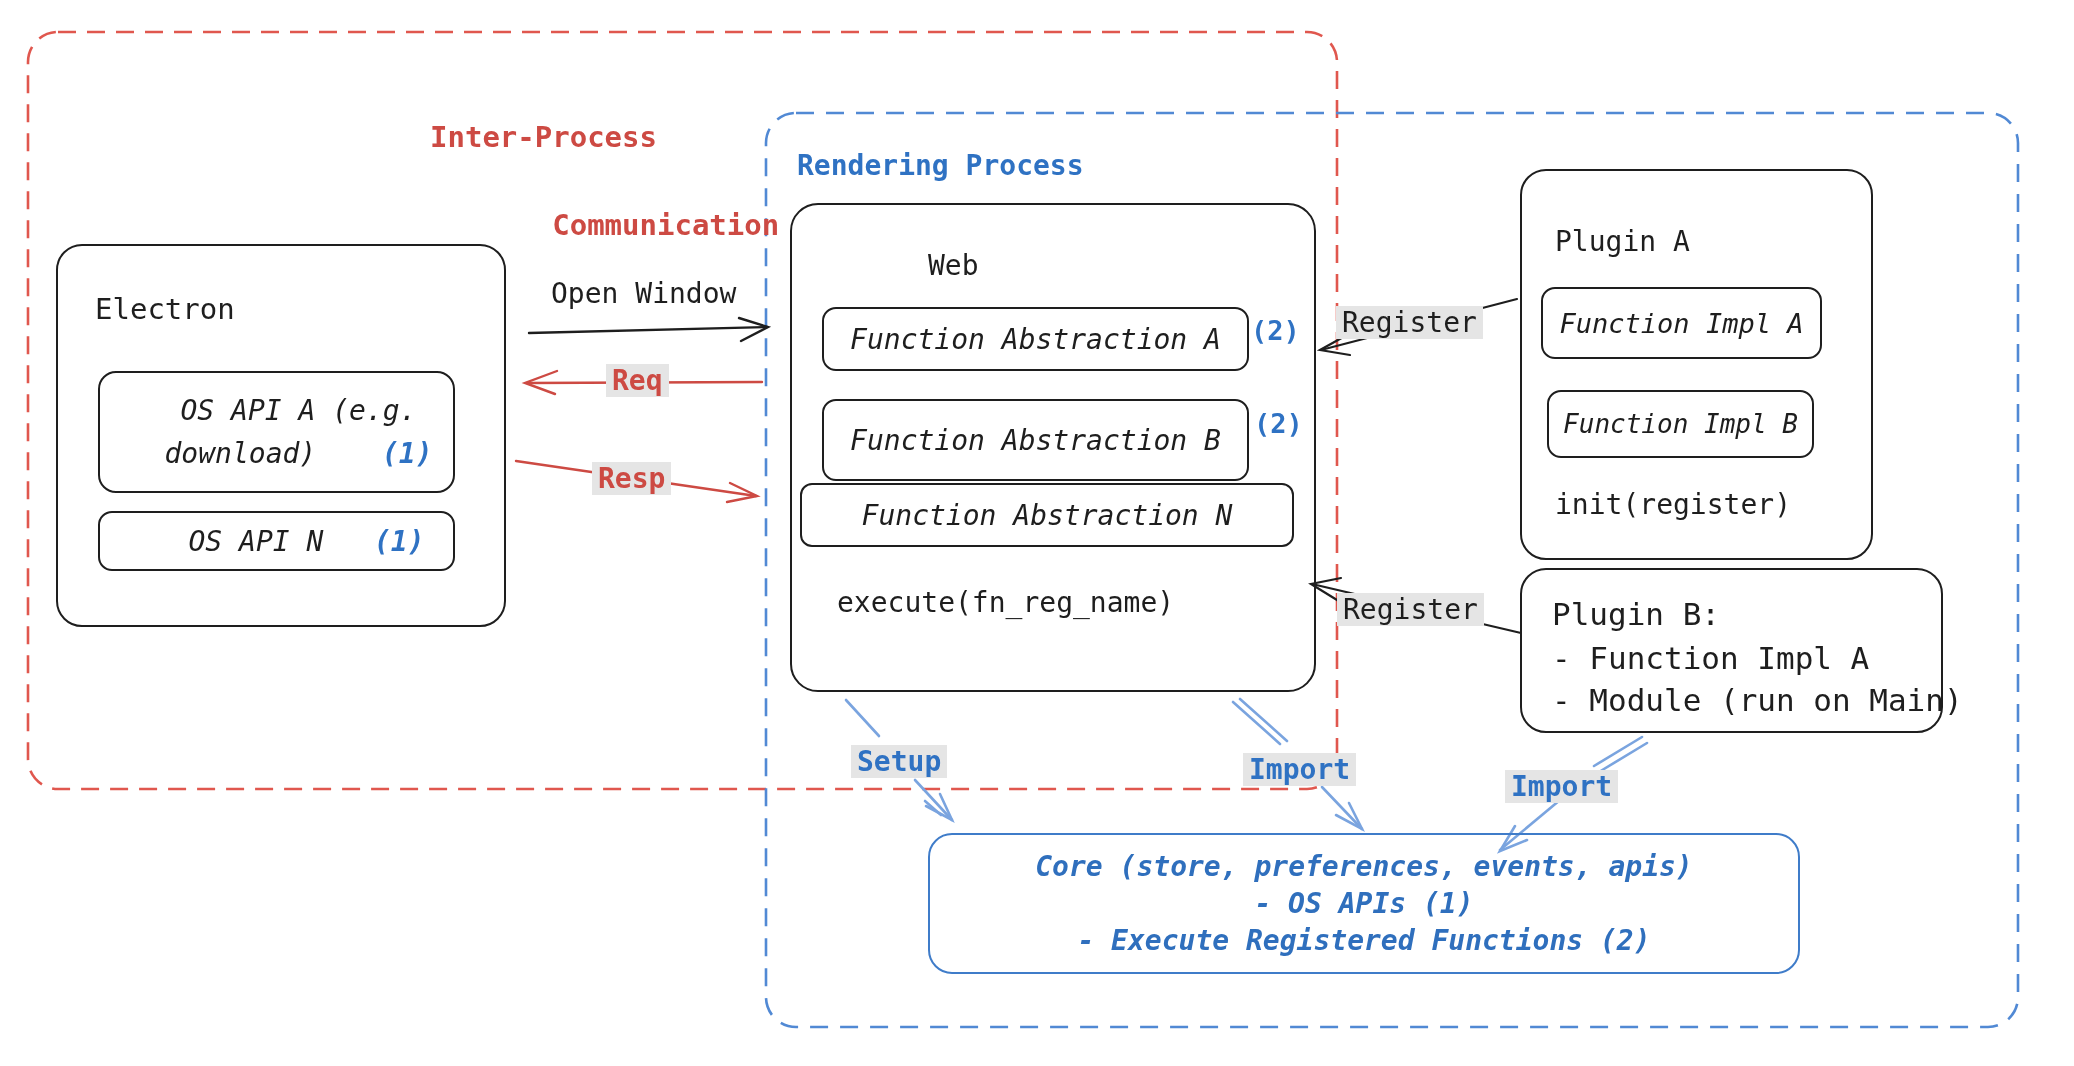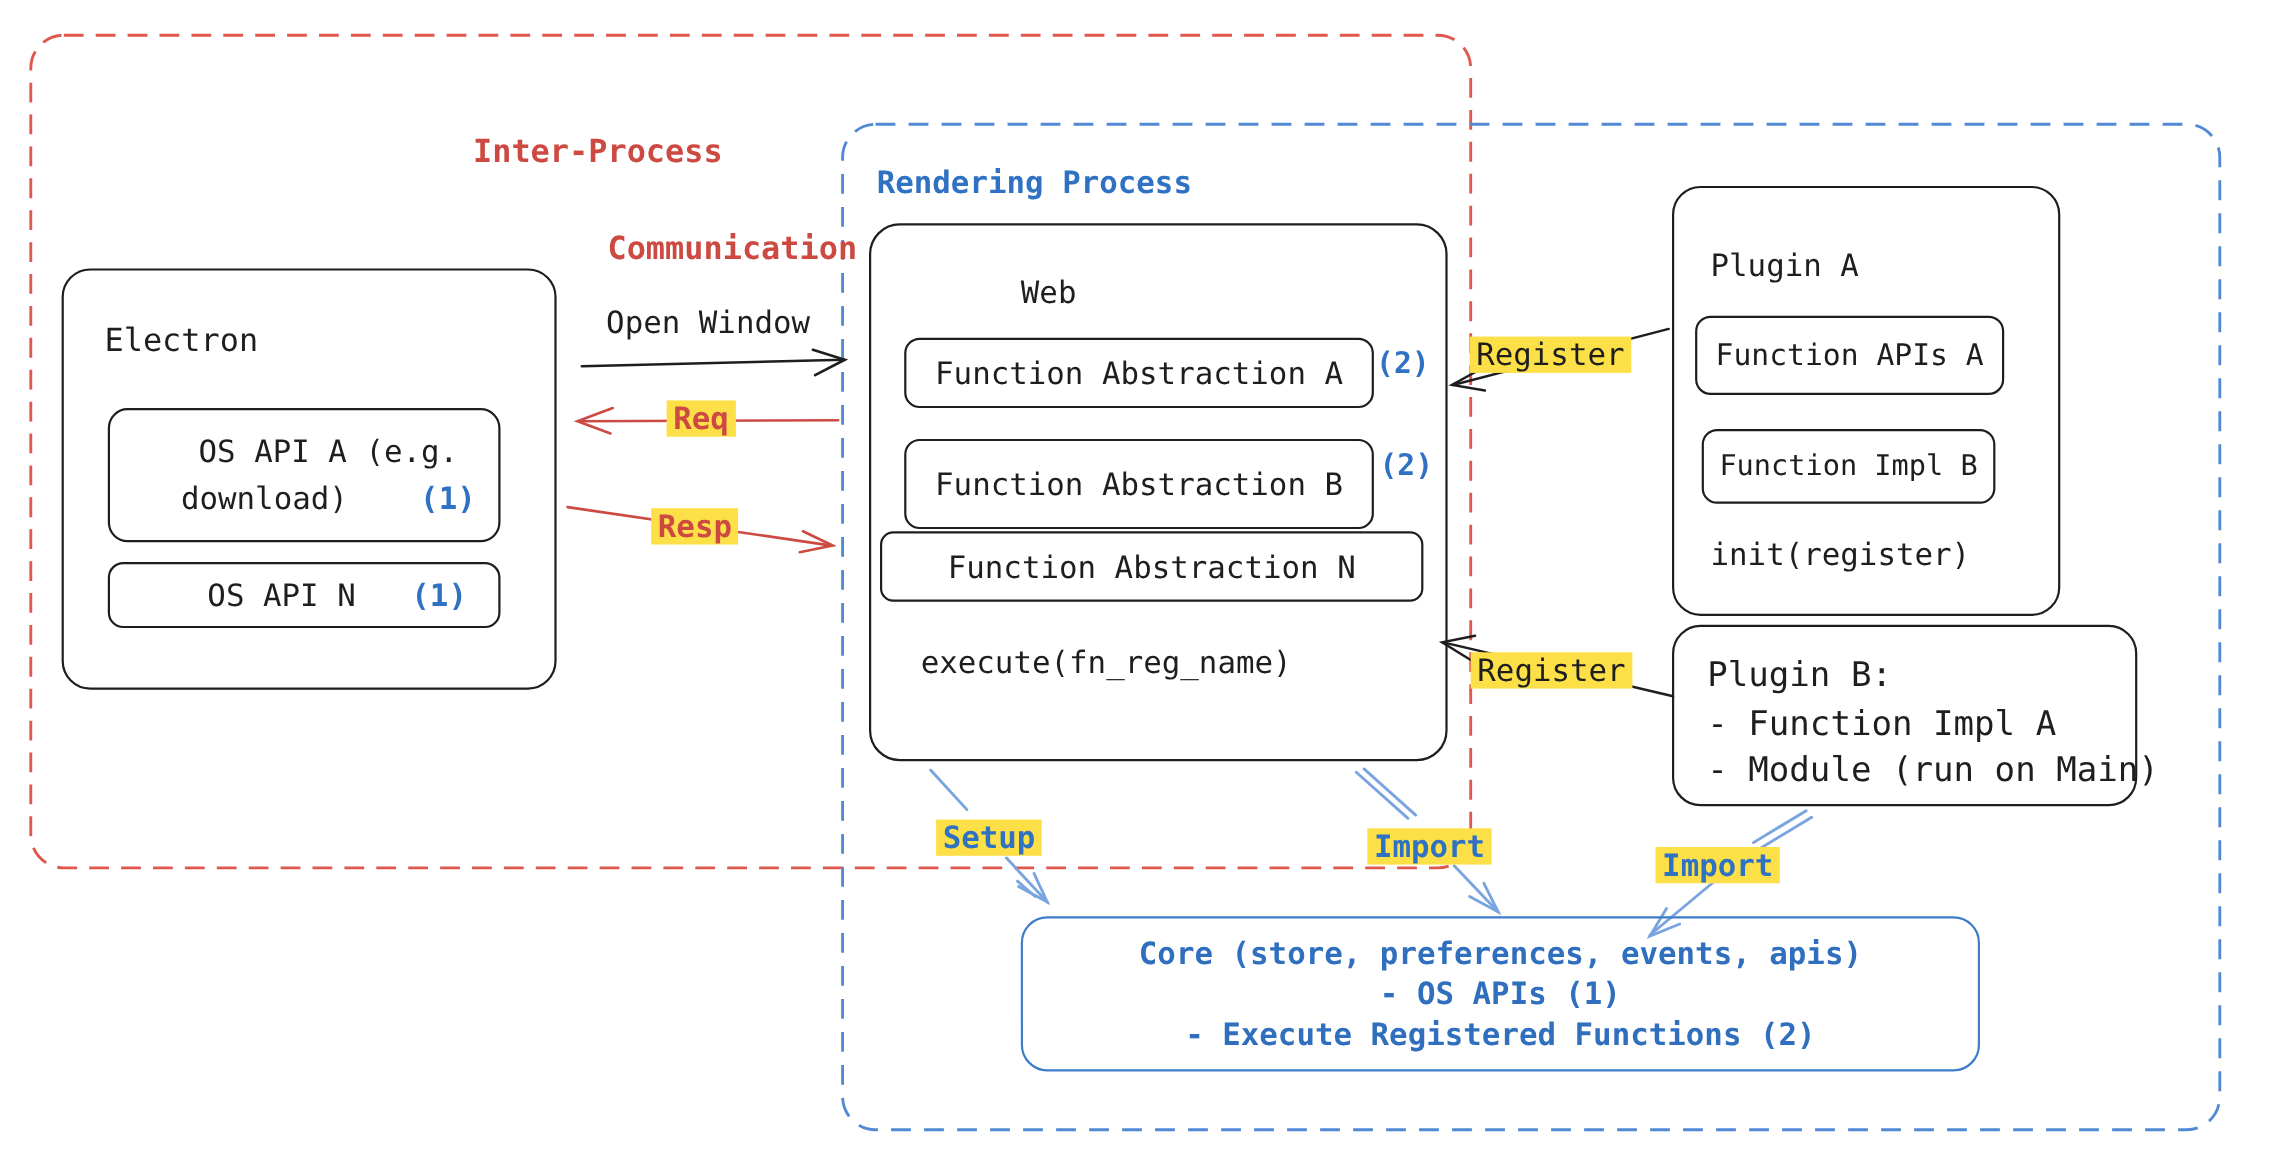--- a/index.html
+++ b/index.html
@@ -4,28 +4,28 @@
 <style>
   html,body{margin:0;padding:0;background:#ffffff;}
   #canvas{
     position:relative;width:2074px;height:1066px;background:#ffffff;
     font-family:"DejaVu Sans Mono","Liberation Mono",monospace;
     color:#1e1e1e;overflow:hidden;
   }
   #connector-layer{position:absolute;left:0;top:0;}
   .node{
     position:absolute;border:2.4px solid #1e1e1e;background:transparent;
-    box-sizing:border-box;display:flex;align-items:center;justify-content:center;
+    box-sizing:border-box;display:flex;align-items:center;justify-content:center;font-style:italic;
   }
   .txt{position:absolute;font-size:28px;line-height:33px;white-space:pre;}
   .bold{font-weight:bold;}
   .red{color:#cd4a43;}
   .blue{color:#2f72c3;}
   .badge{color:#2f72c3;font-weight:bold;}
-  .onEdge{background:#fde047;padding:0 6px;}
+  .onEdge{background:#e5e5e5;padding:0 6px;}
   .inner-label{font-size:28px;white-space:pre;}
   .core-box{border-color:#3f7cc9;}
   .core-lines{display:flex;flex-direction:column;align-items:center;line-height:37px;
     font-size:28px;font-weight:bold;color:#2f6fbd;}
   .pluginb-line{position:absolute;font-size:31px;white-space:pre;}
   .apiA-content{display:flex;flex-direction:column;align-items:center;gap:10px;transform:translateX(22px);}
   .apiA-row{display:flex;gap:16px;}
 </style>
 </head>
 <body>
@@ -127,21 +127,21 @@
   <div class="node" style="left:800px;top:483px;width:494px;height:64px;border-radius:12px;">
     <span class="inner-label">Function Abstraction N</span>
   </div>
 
   <div class="txt" style="left:837px;top:586px;">execute(fn_reg_name)</div>
 
   <div class="node" style="left:1520px;top:169px;width:353px;height:391px;border-radius:26px;"></div>
   <div class="txt" style="left:1555px;top:225px;">Plugin A</div>
 
   <div class="node" style="left:1541px;top:287px;width:281px;height:72px;border-radius:14px;">
-    <span class="inner-label" style="font-size:27px;">Function APIs A</span>
+    <span class="inner-label" style="font-size:27px;">Function Impl A</span>
   </div>
   <div class="node" style="left:1547px;top:390px;width:267px;height:68px;border-radius:14px;">
     <span class="inner-label" style="font-size:26px;">Function Impl B</span>
   </div>
   <div class="txt" style="left:1555px;top:488px;">init(register)</div>
 
   <div class="node" style="left:1520px;top:568px;width:423px;height:165px;border-radius:26px;"></div>
   <div class="pluginb-line" style="left:1552px;top:596px;">Plugin B:</div>
   <div class="pluginb-line" style="left:1552px;top:640px;">- Function Impl A</div>
   <div class="pluginb-line" style="left:1552px;top:682px;">- Module (run on Main)</div>

